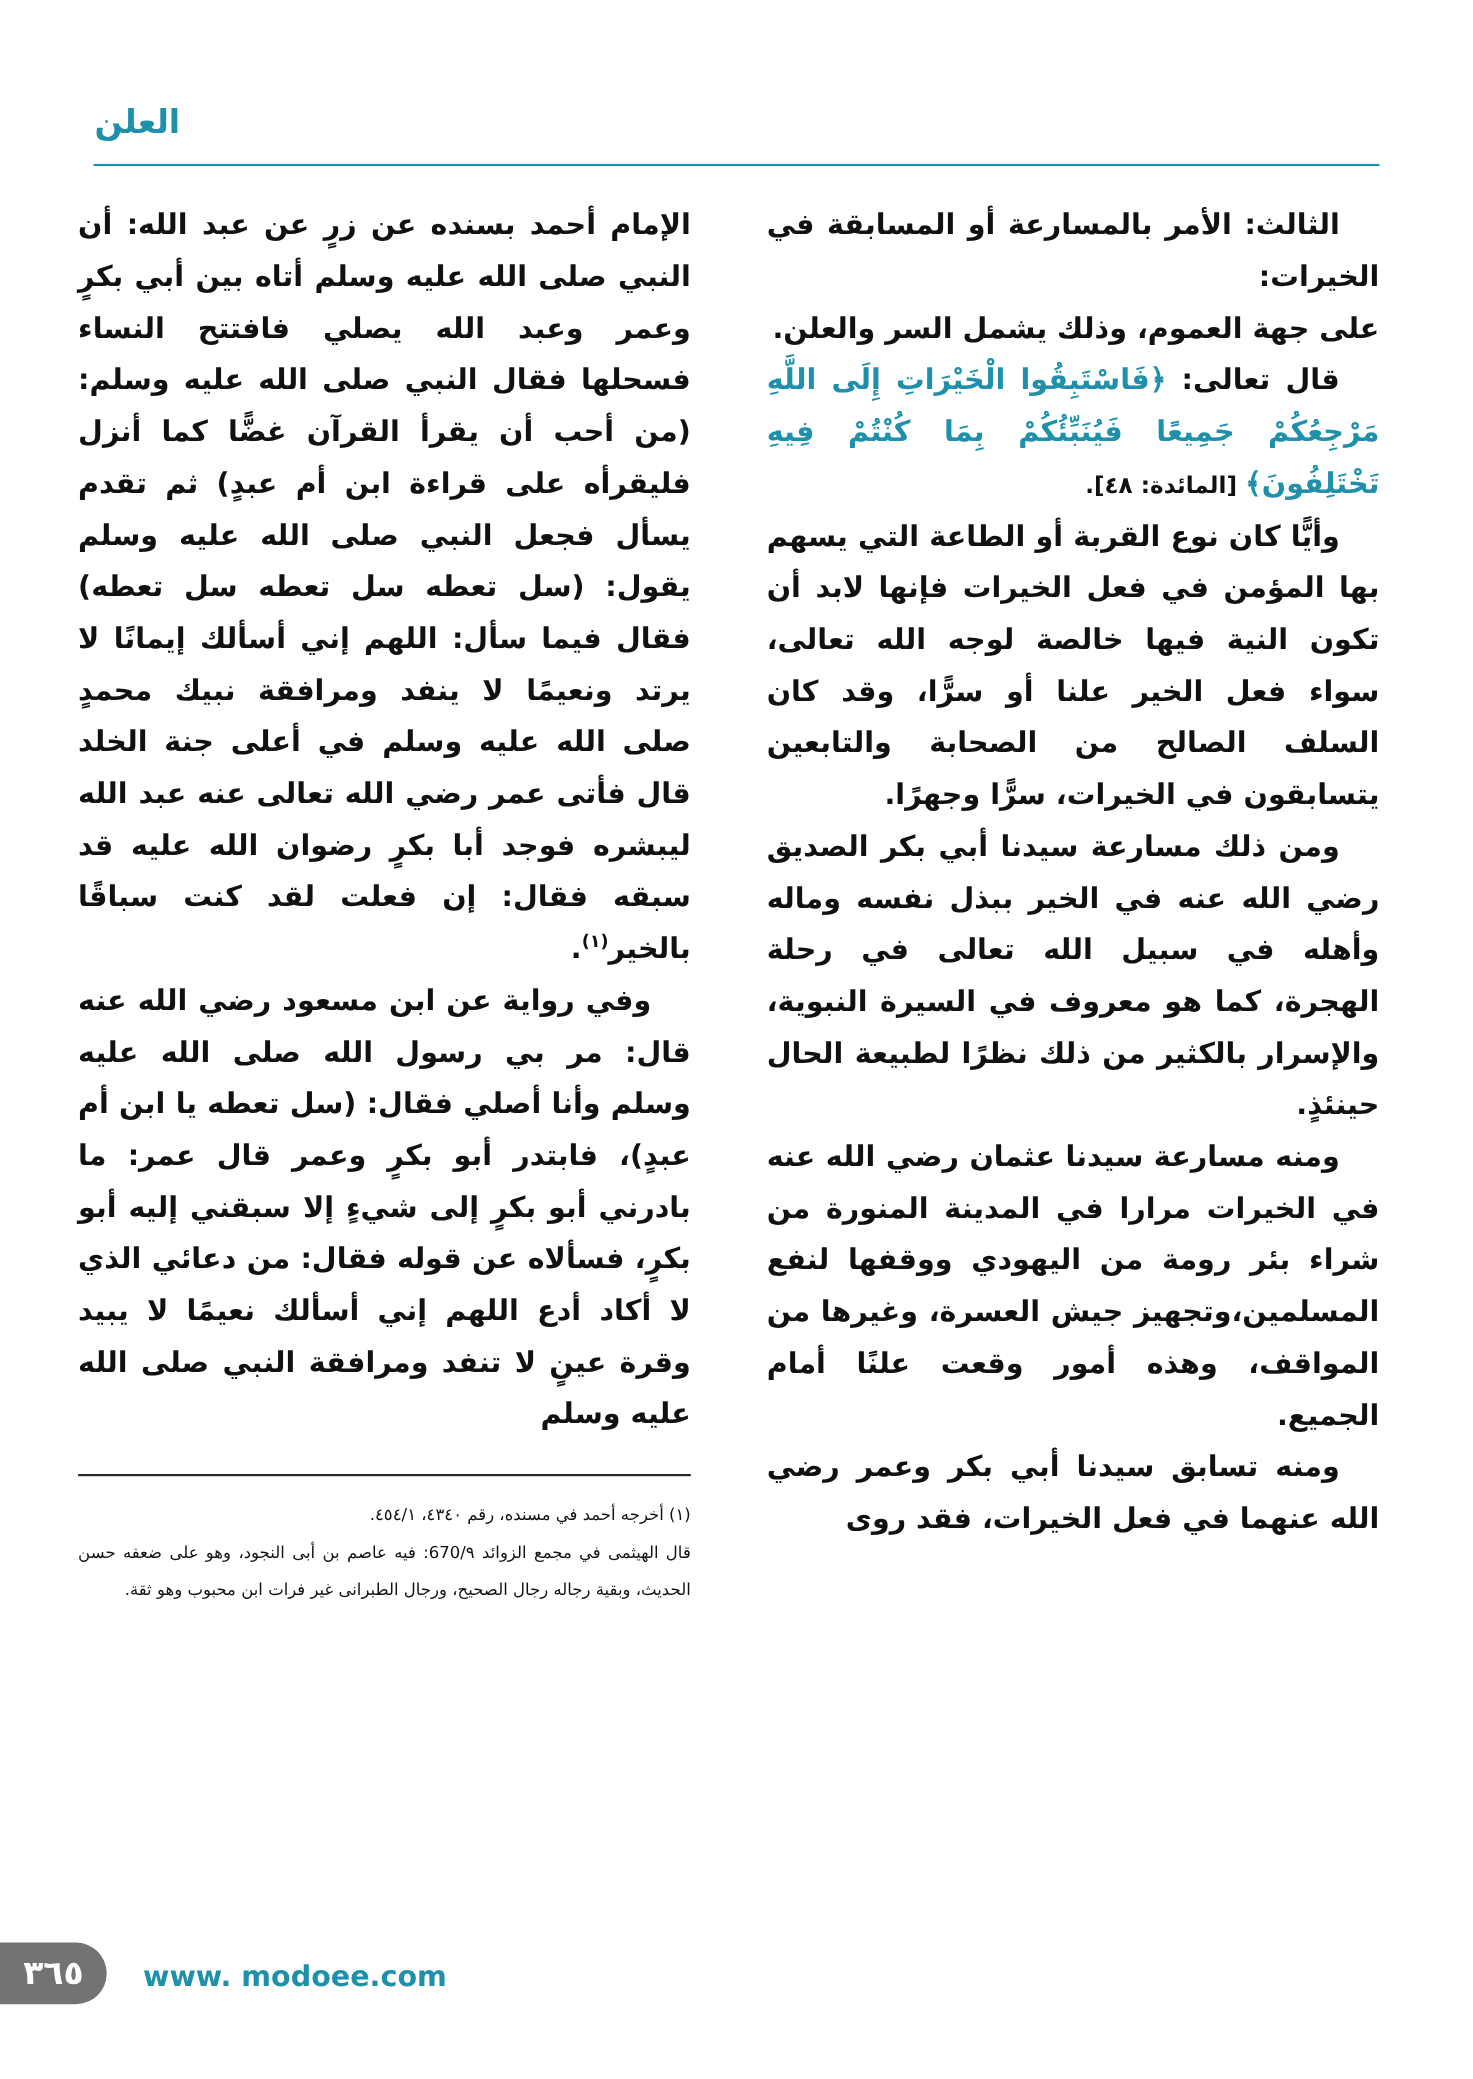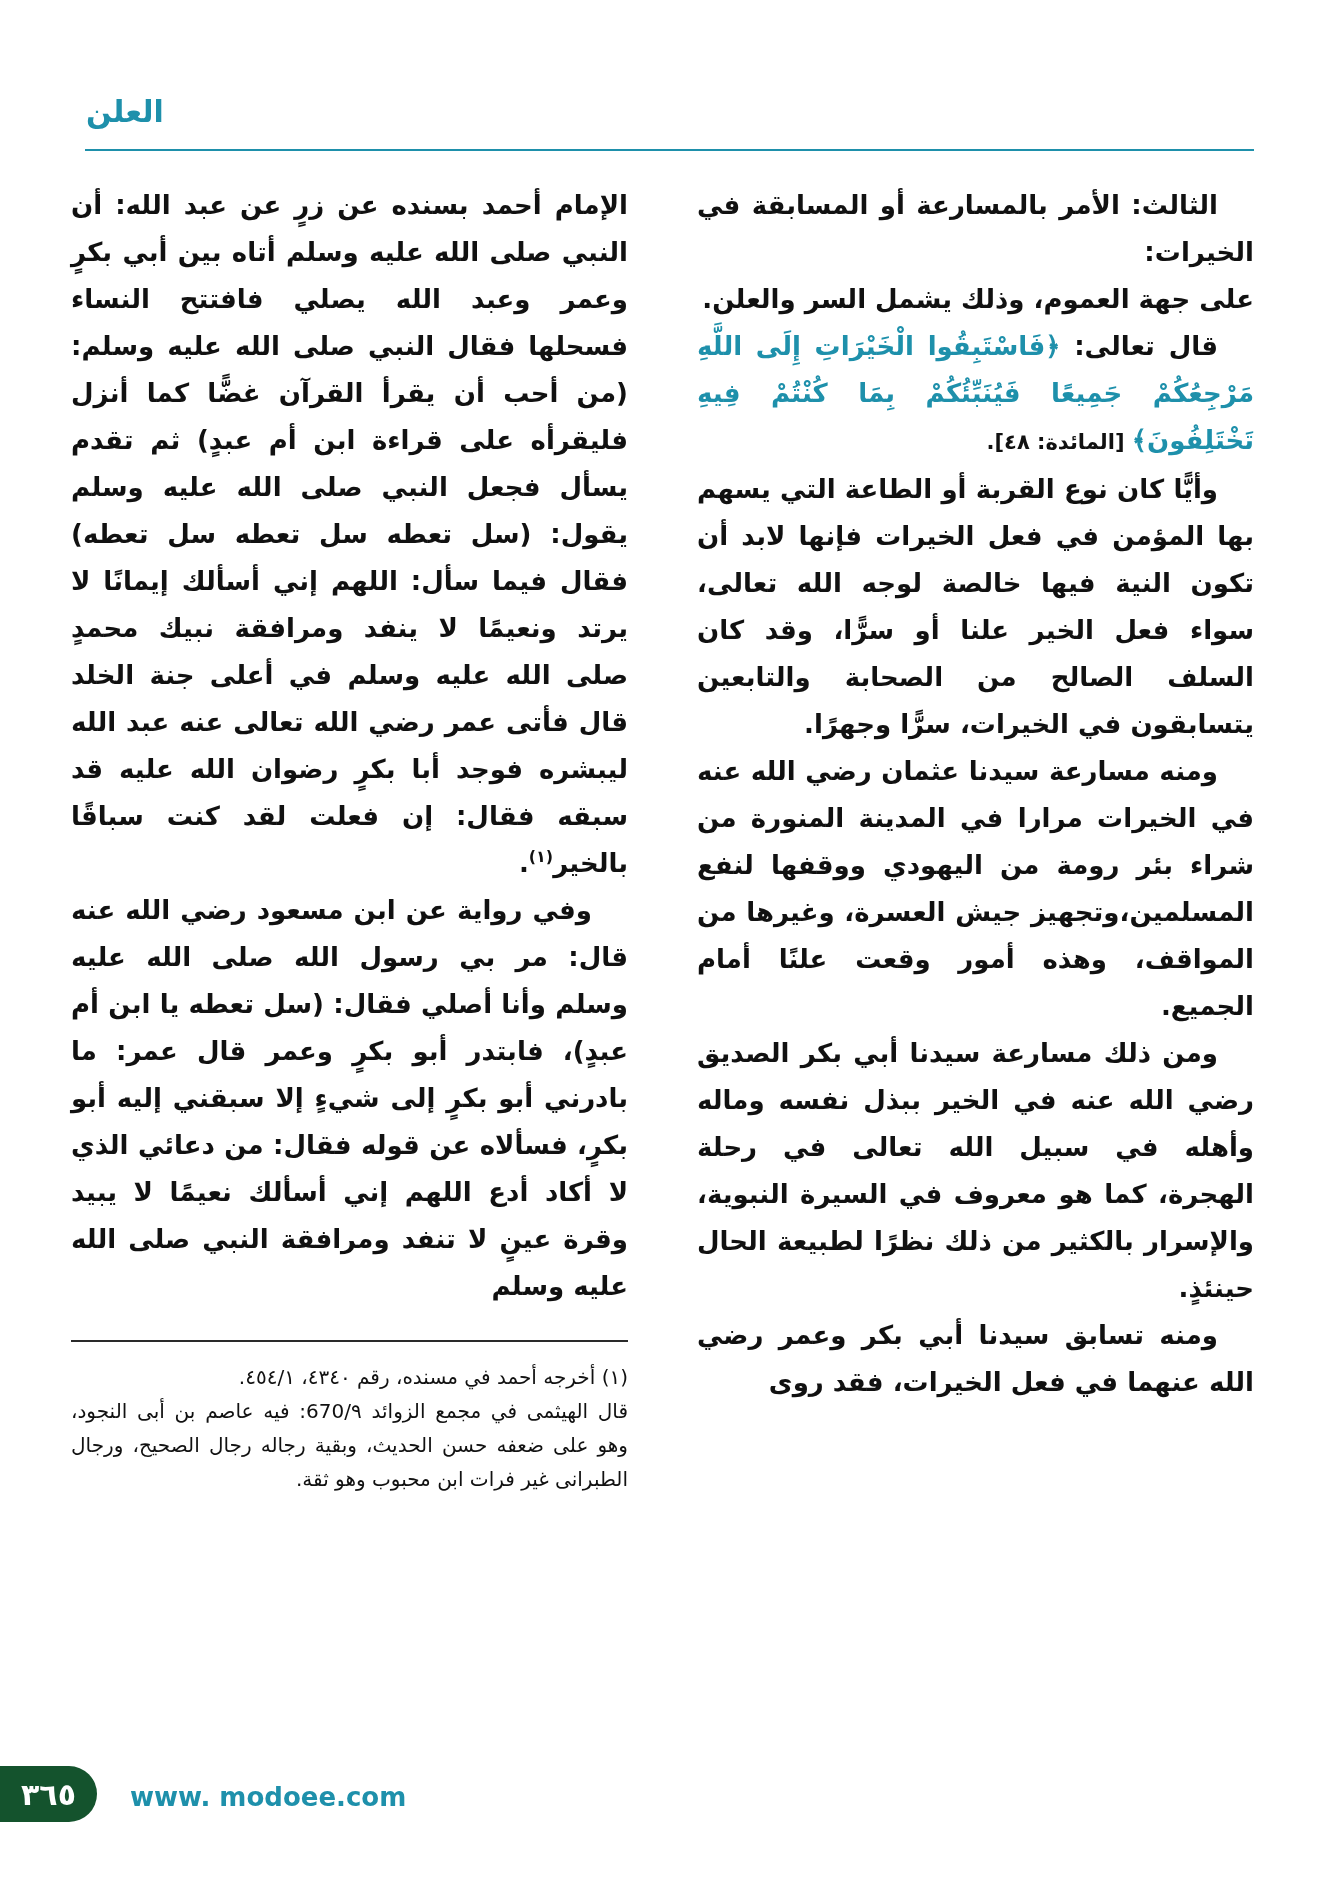--- a/index.html
+++ b/index.html
@@ -66,32 +66,32 @@
   .footnotes {
     margin-top: 30px;
   }
   .fn-rule {
     height: 2px;
     background: #2a2a2a;
     margin-bottom: 18px;
   }
   .fn {
     margin: 0;
-    font-size: 20px;
+    font-size: 15px;
     line-height: 34px;
     font-weight: 400;
     text-align: justify;
   }
   .page-number-badge {
     position: absolute;
     left: 0;
     top: 1766px;
     width: 97px;
     height: 56px;
-    background: #14532d;
+    background: #737373;
     border-radius: 0 30px 30px 0;
     display: flex;
     align-items: center;
     justify-content: center;
     color: #ffffff;
     font-size: 30px;
     font-weight: 700;
   }
   .website {
     position: absolute;
@@ -110,22 +110,22 @@
 <div class="page">
 
   <div class="header-title">العلن</div>
   <div class="header-rule"></div>
 
   <div class="col col-right">
     <p class="para"><span class="lead">الثالث:</span><span> الأمر بالمسارعة أو المسابقة في الخيرات:</span></p>
     <p class="para no-indent">على جهة العموم، وذلك يشمل السر والعلن.</p>
     <p class="para"><span>قال تعالى: </span><span class="verse">﴿فَاسْتَبِقُوا الْخَيْرَاتِ إِلَى اللَّهِ مَرْجِعُكُمْ جَمِيعًا فَيُنَبِّئُكُمْ بِمَا كُنْتُمْ فِيهِ تَخْتَلِفُونَ﴾</span><span class="verse-ref"> [المائدة: ٤٨].</span></p>
     <p class="para">وأيًّا كان نوع القربة أو الطاعة التي يسهم بها المؤمن في فعل الخيرات فإنها لابد أن تكون النية فيها خالصة لوجه الله تعالى، سواء فعل الخير علنا أو سرًّا، وقد كان السلف الصالح من الصحابة والتابعين يتسابقون في الخيرات، سرًّا وجهرًا.</p>
+    <p class="para">ومن ذلك مسارعة سيدنا أبي بكر الصديق رضي الله عنه في الخير ببذل نفسه وماله وأهله في سبيل الله تعالى في رحلة الهجرة، كما هو معروف في السيرة النبوية، والإسرار بالكثير من ذلك نظرًا لطبيعة الحال حينئذٍ.</p>
     <p class="para">ومنه مسارعة سيدنا عثمان رضي الله عنه في الخيرات مرارا في المدينة المنورة من شراء بئر رومة من اليهودي ووقفها لنفع المسلمين،وتجهيز جيش العسرة، وغيرها من المواقف، وهذه أمور وقعت علنًا أمام الجميع.</p>
-    <p class="para">ومن ذلك مسارعة سيدنا أبي بكر الصديق رضي الله عنه في الخير ببذل نفسه وماله وأهله في سبيل الله تعالى في رحلة الهجرة، كما هو معروف في السيرة النبوية، والإسرار بالكثير من ذلك نظرًا لطبيعة الحال حينئذٍ.</p>
     <p class="para">ومنه تسابق سيدنا أبي بكر وعمر رضي الله عنهما في فعل الخيرات، فقد روى</p>
   </div>
 
   <div class="col col-left">
     <p class="para no-indent"><span>الإمام أحمد بسنده عن زرٍ عن عبد الله: أن النبي صلى الله عليه وسلم أتاه بين أبي بكرٍ وعمر وعبد الله يصلي فافتتح النساء فسحلها فقال النبي صلى الله عليه وسلم: (من أحب أن يقرأ القرآن غضًّا كما أنزل فليقرأه على قراءة ابن أم عبدٍ) ثم تقدم يسأل فجعل النبي صلى الله عليه وسلم يقول: (سل تعطه سل تعطه سل تعطه) فقال فيما سأل: اللهم إني أسألك إيمانًا لا يرتد ونعيمًا لا ينفد ومرافقة نبيك محمدٍ صلى الله عليه وسلم في أعلى جنة الخلد قال فأتى عمر رضي الله تعالى عنه عبد الله ليبشره فوجد أبا بكرٍ رضوان الله عليه قد سبقه فقال: إن فعلت لقد كنت سباقًا بالخير</span><sup class="fn-mark">(١)</sup><span>.</span></p>
     <p class="para">وفي رواية عن ابن مسعود رضي الله عنه قال: مر بي رسول الله صلى الله عليه وسلم وأنا أصلي فقال: (سل تعطه يا ابن أم عبدٍ)، فابتدر أبو بكرٍ وعمر قال عمر: ما بادرني أبو بكرٍ إلى شيءٍ إلا سبقني إليه أبو بكرٍ، فسألاه عن قوله فقال: من دعائي الذي لا أكاد أدع اللهم إني أسألك نعيمًا لا يبيد وقرة عينٍ لا تنفد ومرافقة النبي صلى الله عليه وسلم</p>
 
     <div class="footnotes">
       <div class="fn-rule"></div>
       <p class="fn">(١) أخرجه أحمد في مسنده، رقم ٤٣٤٠، ٤٥٤/١.</p>

